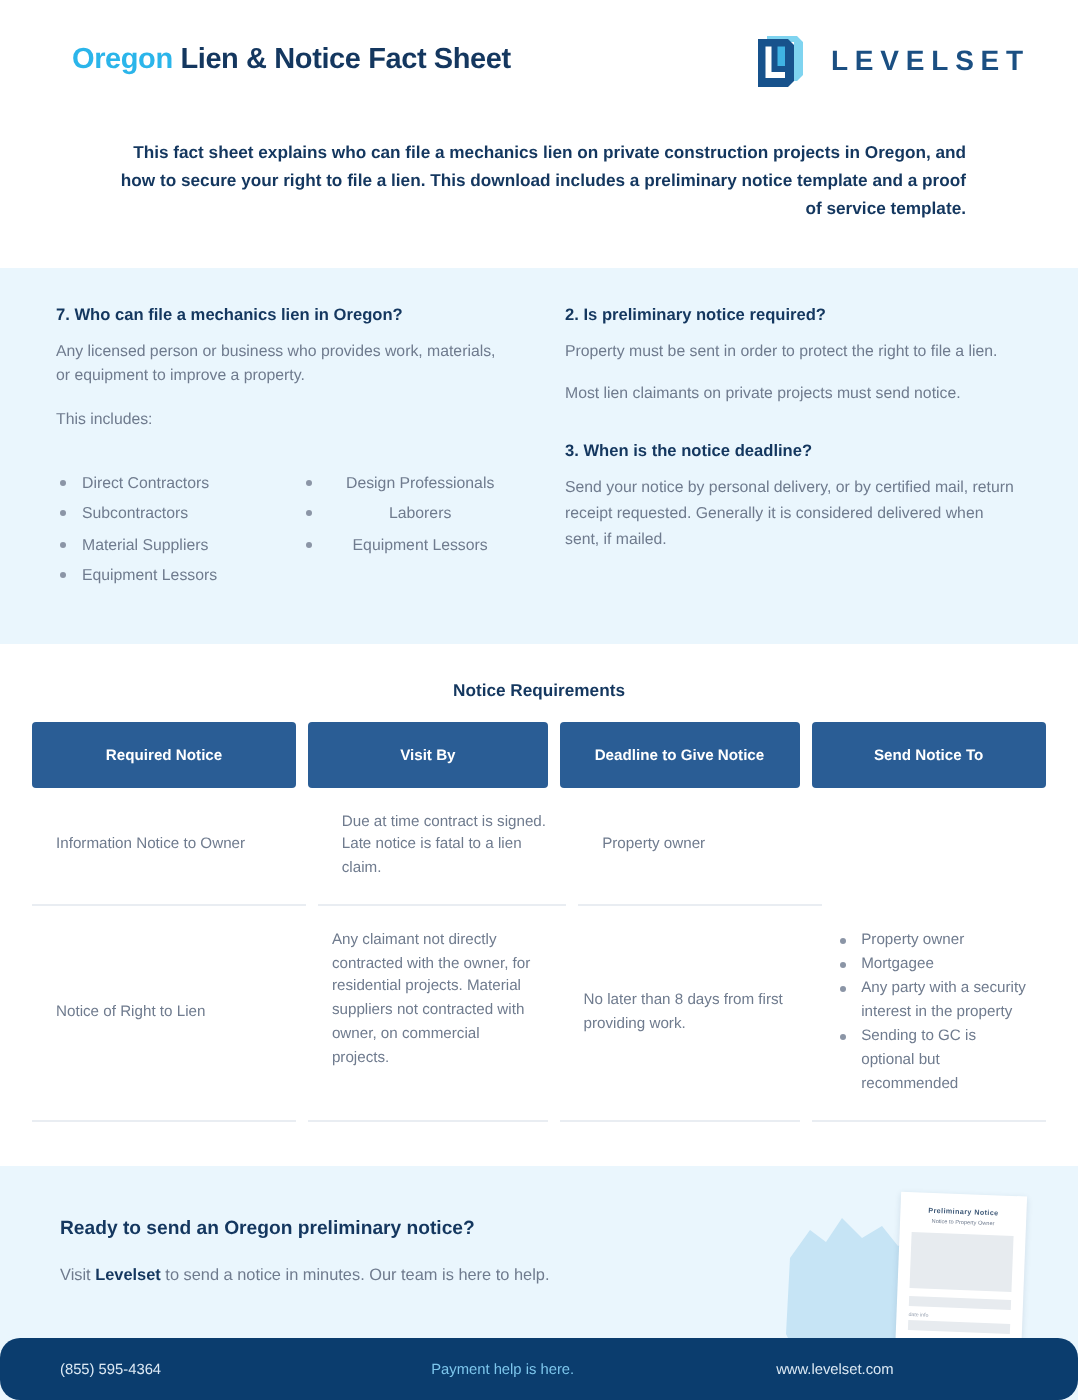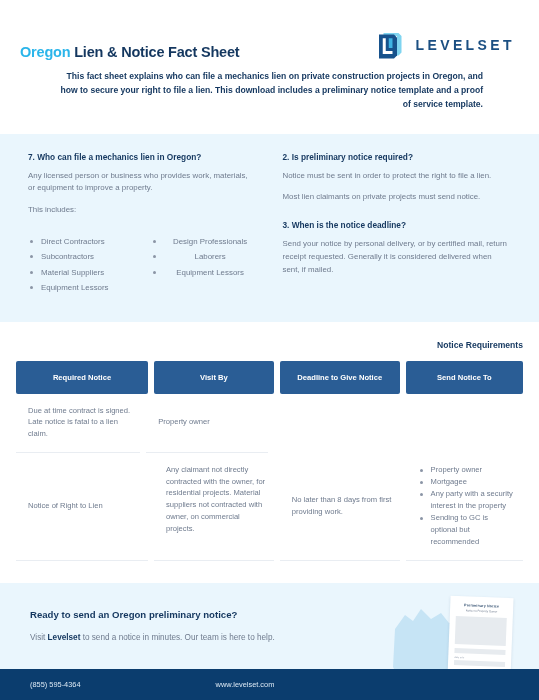--- a/index.html
+++ b/index.html
@@ -13,23 +13,23 @@
     background: #ffffff;
     color: #1b3a63;
     -webkit-font-smoothing: antialiased;
   }
   .page { position: relative; width: 539px; height: 700px; background:#fff; }
 
   
   .header {
     height: 60px;
     display: flex;
-    align-items: flex-end;
+    align-items: center;
     justify-content: space-between;
-    padding: 0 24px 0 20px;
+    padding: 0 24px 0 36px;
   }
   .title {
     font-size: 14.5px;
     font-weight: bold;
     letter-spacing: -0.2px;
     white-space: nowrap;
   }
   .title .state { color: #2bb5ea; }
   .title .rest  { color: #14375f; }
 
@@ -97,21 +97,21 @@
     left: 2px;
     top: 6px;
     width: 3px; height: 3px;
     border-radius: 50%;
     background: #8b95a6;
   }
 
   
   .table-wrap { padding: 18px 16px 0 16px; }
   .table-title {
-    text-align: right;
+    text-align: center;
     font-size: 8.6px;
     font-weight: bold;
     color: #14375f;
     margin-bottom: 11px;
   }
   .thead { display: flex; gap: 6px; }
   .th {
     background: #2a5d95;
     color: #ffffff;
     font-size: 7.6px;
@@ -210,20 +210,21 @@
   
   .footer {
     position: absolute;
     bottom: 0; left: 0;
     width: 539px;
     height: 31px;
     background: #0b3d6e;
     display: flex;
     align-items: center;
     font-size: 7.4px;
+    border-radius: 10px;
   }
   .f-phone { color:#dce9f4; padding-left: 30px; width: 40%; }
   .f-mid   { color:#7dc6ec; width: 32%; text-align:left; }
   .f-url   { color:#dce9f4; flex:1; text-align:left; }
 </style>
 </head>
 <body>
 
 <div class="page">
 
@@ -260,38 +261,39 @@
         <ul class="c2">
           <li>Design Professionals</li>
           <li>Laborers</li>
           <li>Equipment Lessors</li>
         </ul>
       </div>
     </div>
 
     <div class="qa-col">
       <div class="q-head">2. Is preliminary notice required?</div>
-      <div class="q-text">Notice must be sent in order to protect the right to file a lien.</div>
+      <div class="q-text">Property must be sent in order to protect the right to file a lien.</div>
       <div class="q-text">Most lien claimants on private projects must send notice.</div>
       <div class="q-head spaced">3. When is the notice deadline?</div>
       <div class="q-text">Send your notice by personal delivery, or by certified mail, return receipt requested. Generally it is considered delivered when sent, if mailed.</div>
     </div>
   </div>
 
   <div class="table-wrap">
     <div class="table-title">Notice Requirements</div>
 
     <div class="thead">
       <div class="th col1">Required Notice</div>
       <div class="th col2">Visit By</div>
       <div class="th col3">Deadline to Give Notice</div>
       <div class="th col4">Send Notice To</div>
     </div>
 
     <div class="trow row1">
+      <div class="td col1">Information Notice to Owner</div>
       <div class="td col3">Due at time contract is signed. Late notice is fatal to a lien claim.</div>
       <div class="td col4">Property owner</div>
     </div>
 
     <div class="trow row2">
       <div class="td col1">Notice of Right to Lien</div>
       <div class="td col2 top">Any claimant not directly contracted with the owner, for residential projects. Material suppliers not contracted with owner, on commercial projects.</div>
       <div class="td col3">No later than 8 days from first providing work.</div>
       <div class="td col4 top">
         <ul>
@@ -318,16 +320,17 @@
       <div class="doc-s">Notice to Property Owner</div>
       <div class="doc-block"></div>
       <div class="doc-bar"></div>
       <div class="doc-lbl">date info</div>
       <div class="doc-bar"></div>
     </div>
   </div>
 
   <div class="footer">
     <div class="f-phone">(855) 595-4364</div>
+    <div class="f-mid">Payment help is here.</div>
     <div class="f-url">www.levelset.com</div>
   </div>
 
 </div>
 
 </body></html>

